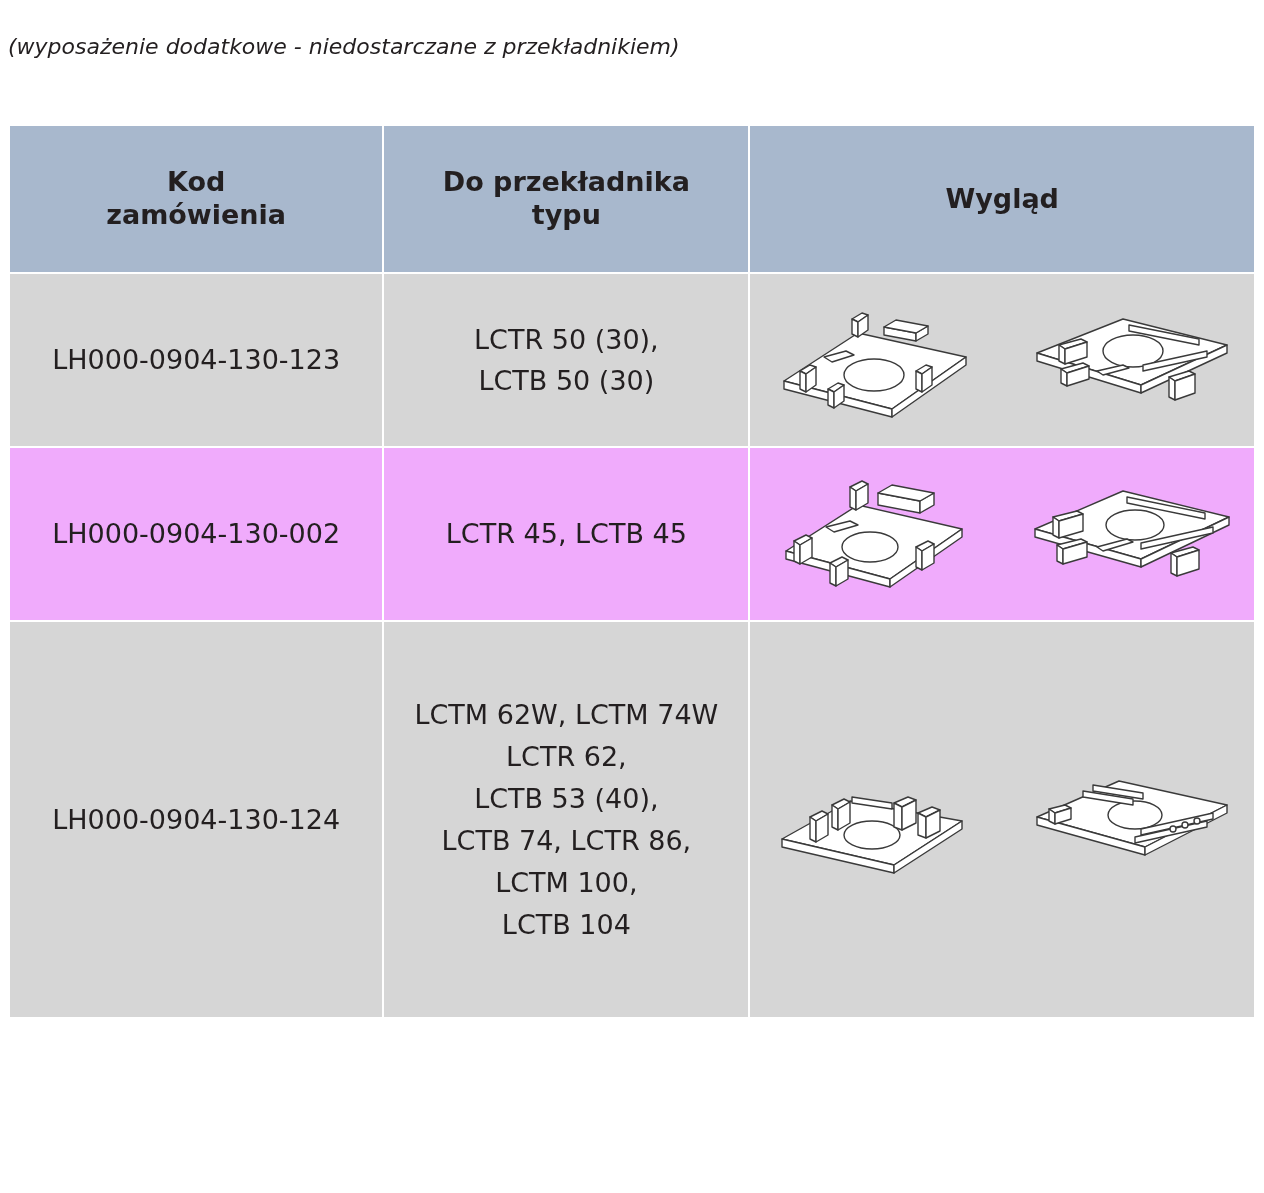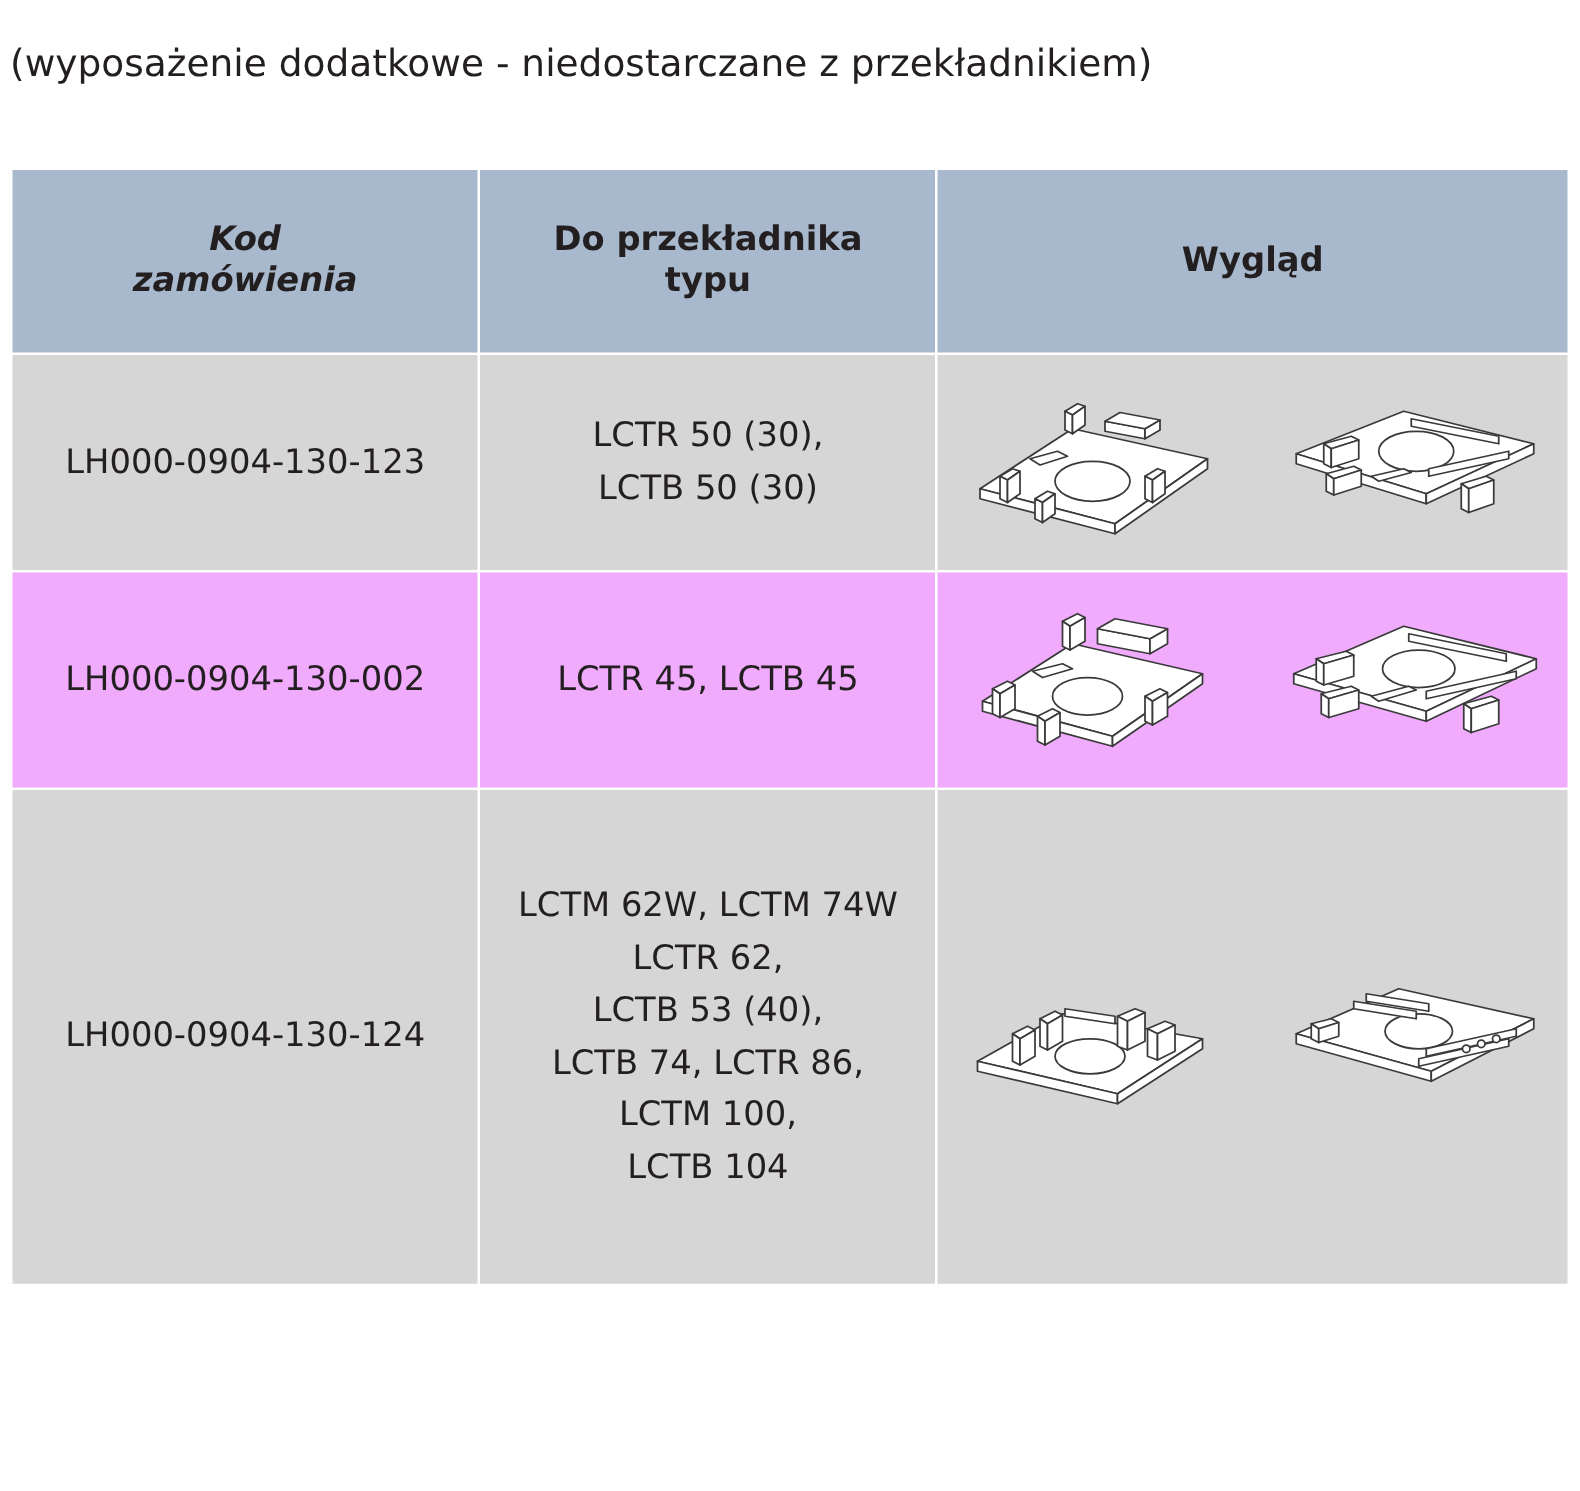--- a/index.html
+++ b/index.html
@@ -31,24 +31,25 @@
     letter-spacing: -0.2px;
     text-align: justify;
     text-align-last: justify;
     margin: 0;
     width: 1245px;
   }
   .doc-title .line2 {
     text-align-last: left;
   }
   .doc-subtitle {
-    font-size: 30px;
+    font-size: 22px;
     font-weight: normal;
     line-height: 1.2;
     margin: 16px 0 0 0;
+    font-style: italic;
   }
   table.parts {
     border-collapse: collapse;
     width: 1248px;
     margin: 64px 0 0 8px;
     table-layout: fixed;
   }
   table.parts th, table.parts td {
     border: 2px solid #ffffff;
     padding: 0;
@@ -56,21 +57,21 @@
   thead th {
     background: #a8b8cd;
     color: #231f20;
     font-size: 27px;
     font-weight: bold;
     line-height: 1.22;
     height: 146px;
     vertical-align: middle;
     text-align: center;
   }
-  .col-code { width: 365px; font-style: italic; }
+  .col-code { width: 365px; }
   .col-type { width: 357px; }
   .col-look { width: 493px; }
   tbody td {
     font-size: 27px;
     font-weight: normal;
     text-align: center;
     vertical-align: middle;
     line-height: 1.5;
     color: #231f20;
   }

